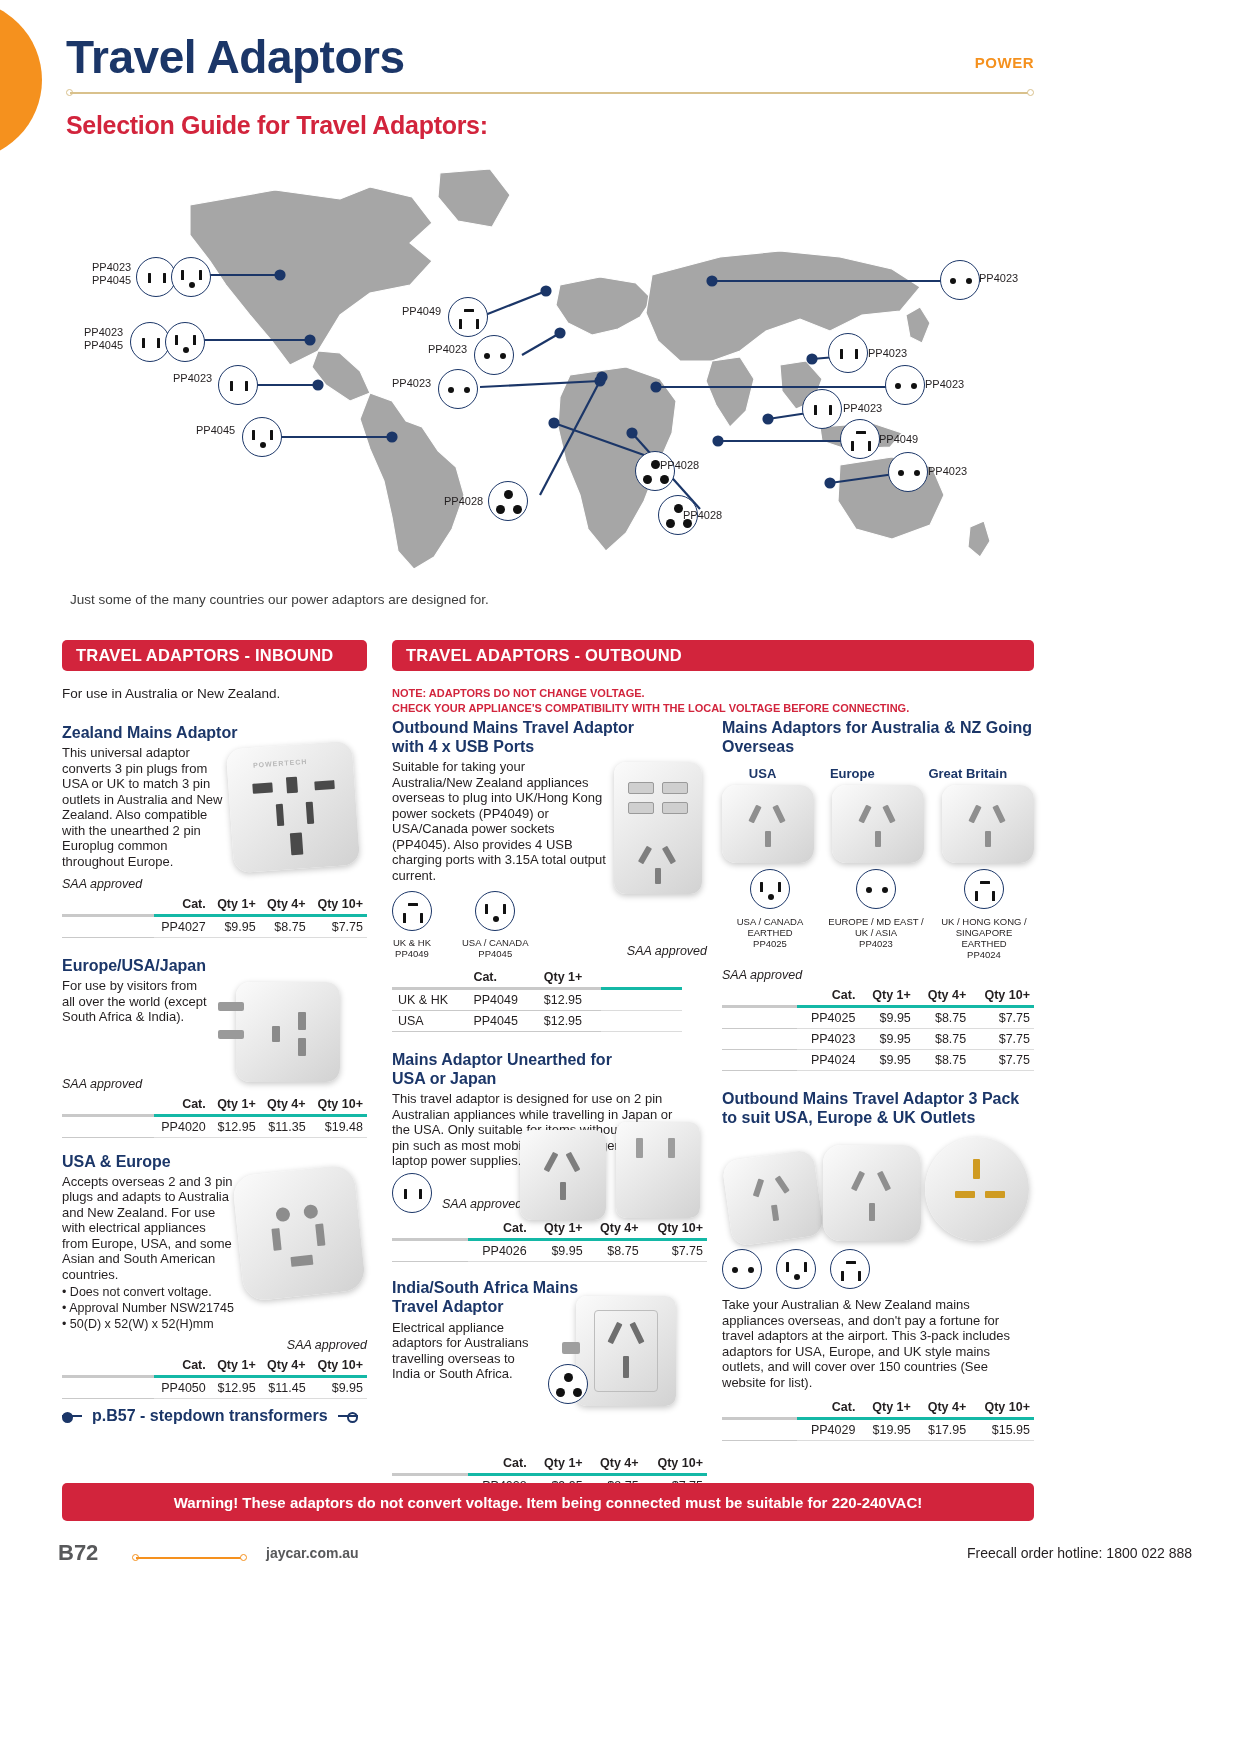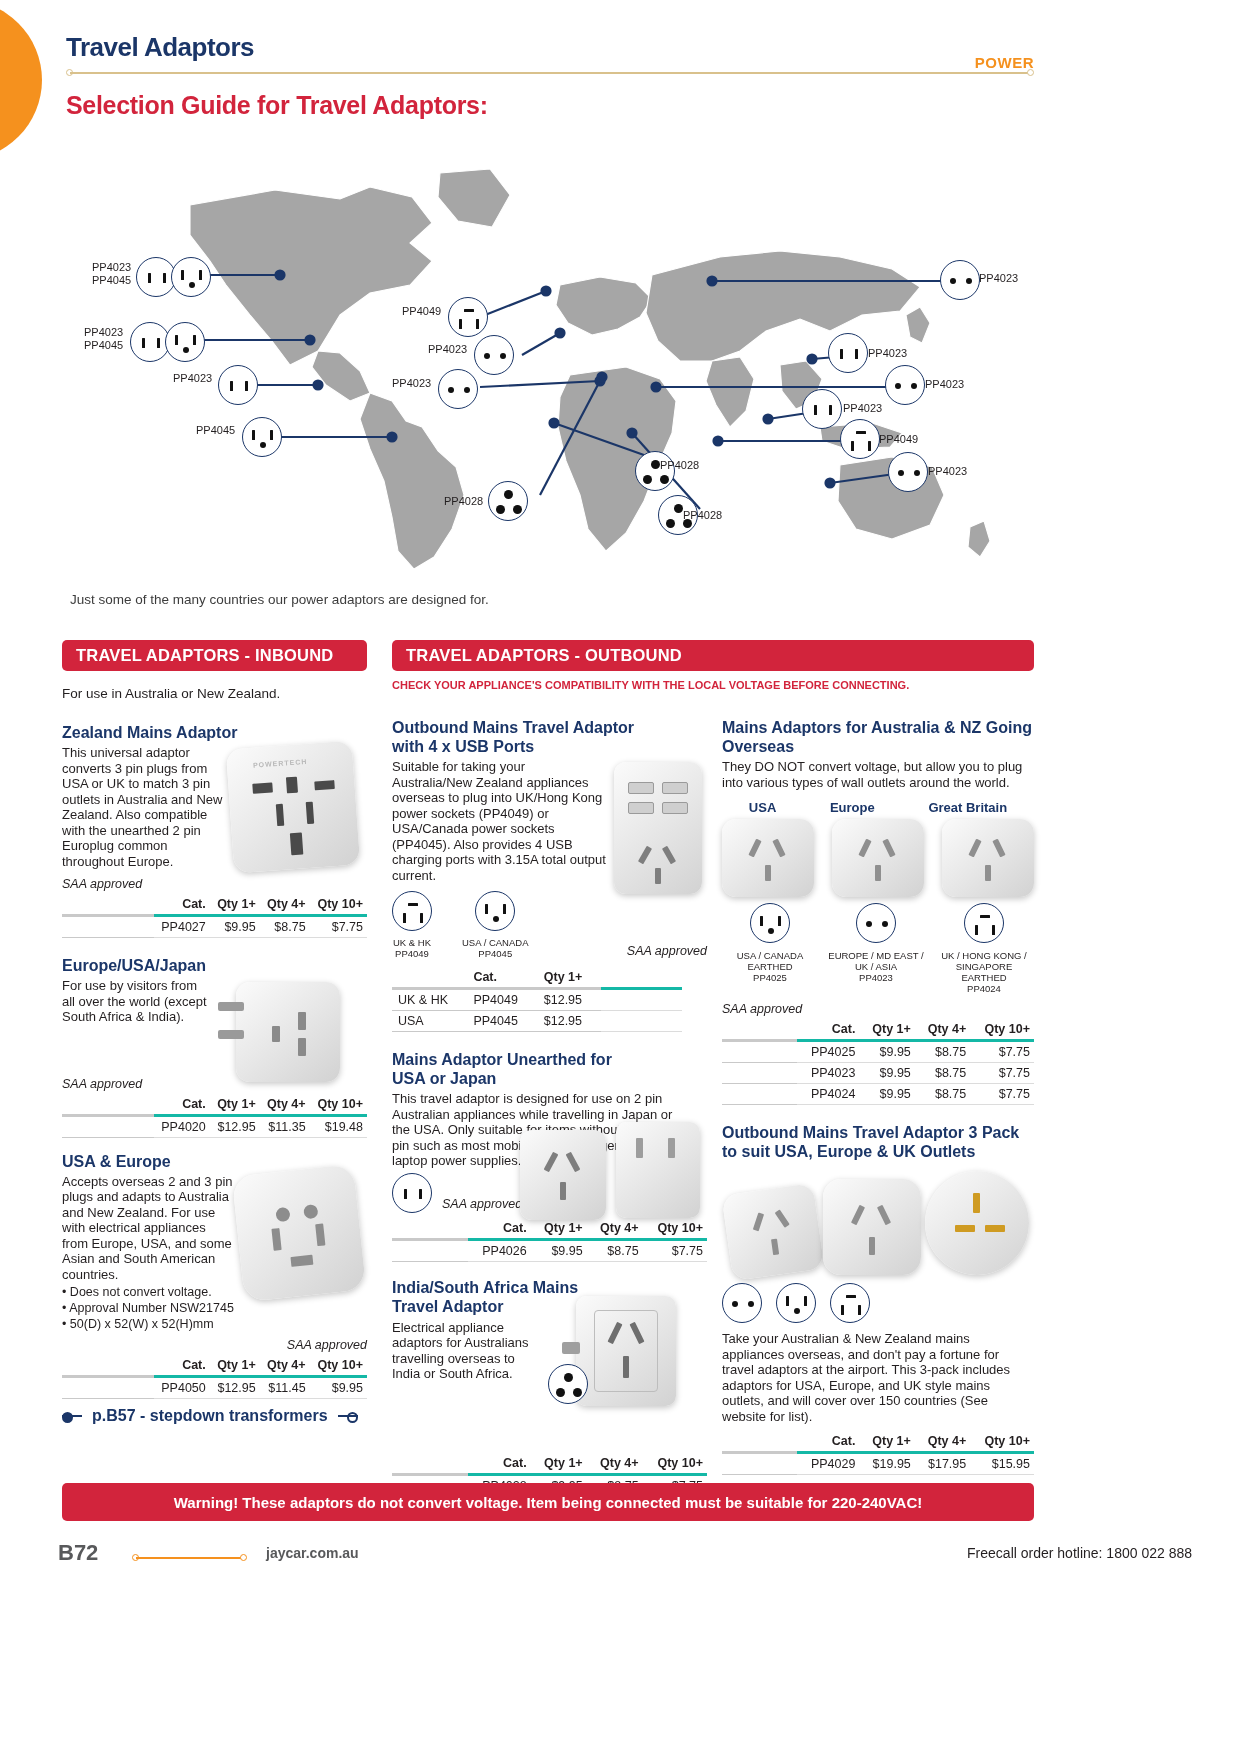--- a/index.html
+++ b/index.html
@@ -14,21 +14,21 @@
   
   .corner-tab {
     position: absolute; left: -78px; top: 0;
     width: 120px; height: 160px;
     background: #f5911e;
     border-radius: 0 80px 80px 0;
   }
   
   .header { position: absolute; left: 66px; top: 34px; width: 968px; }
   .page-title {
-    font-size: 26px; font-weight: bold; color: #1b3668;
+    font-size: 46px; font-weight: bold; color: #1b3668;
     letter-spacing: -0.5px; line-height: 1;
   }
   .cat-tag {
     position: absolute; right: 0; top: 20px;
     font-size: 15px; font-weight: bold; color: #f5911e; letter-spacing: 0.5px;
   }
   .rule-wrap { position: relative; margin-top: 9px; height: 8px; }
   .rule-line { position: absolute; left: 4px; right: 5px; top: 3px; height: 1.5px; background: #d9c18c; }
   .rule-dot {
     position: absolute; top: 0; width: 7px; height: 7px;
@@ -439,20 +439,21 @@
   </div>
 
   <div class="stepdown">
     <span class="sd-orn l"></span>
     <span>p.B57 - stepdown transformers</span>
     <span class="sd-orn r"></span>
   </div>
 </div>
 
 <div style="position:absolute;left:392px;top:678px;width:642px;">
+  <div class="note-red">NOTE: ADAPTORS DO NOT CHANGE VOLTAGE.</div>
   <div class="note-red" style="margin-top:0;">CHECK YOUR APPLIANCE'S COMPATIBILITY WITH THE LOCAL VOLTAGE BEFORE CONNECTING.</div>
 </div>
 
 <div class="col col-mid" style="top:718px;">
 
   <div style="position:relative;">
     <h3 class="prod" style="width:270px;">Outbound Mains Travel Adaptor with 4 x USB Ports</h3>
     <p class="body" style="width:215px;margin-top:2px;">Suitable for taking your Australia/New Zealand appliances overseas to plug into UK/Hong Kong power sockets (PP4049) or USA/Canada power sockets (PP4045). Also provides 4 USB charging ports with 3.15A total output current.</p>
     <div class="photo" style="position:absolute;left:222px;top:44px;width:95px;height:140px;">
       <div class="plug-body" style="width:88px;height:132px;border-radius:12px;">
@@ -586,21 +587,20 @@
       </tr>
         </tbody>
     </table>
   </div>
 </div>
 
 <div class="col col-right" style="top:718px;">
 
   <div>
     <h3 class="prod">Mains Adaptors for Australia &amp; NZ Going Overseas</h3>
-    <p class="body" style="margin-top:2px;">They DO NOT convert voltage, but allow you to plug into various types of wall outlets around the world.</p>
 
     <div style="display:flex;justify-content:space-around;margin-top:10px;font-size:13px;font-weight:bold;color:#1b3668;">
       <span>USA</span>
       <span>Europe</span>
       <span>Great Britain</span>
     </div>
 
     <div style="display:flex;justify-content:space-between;margin-top:4px;">
       <div class="plug-body" style="width:92px;height:78px;border-radius:14px;">
         <div class="slot" style="left:30px;top:20px;width:6px;height:18px;transform:rotate(26deg);background:#8f8f8f;"></div>

